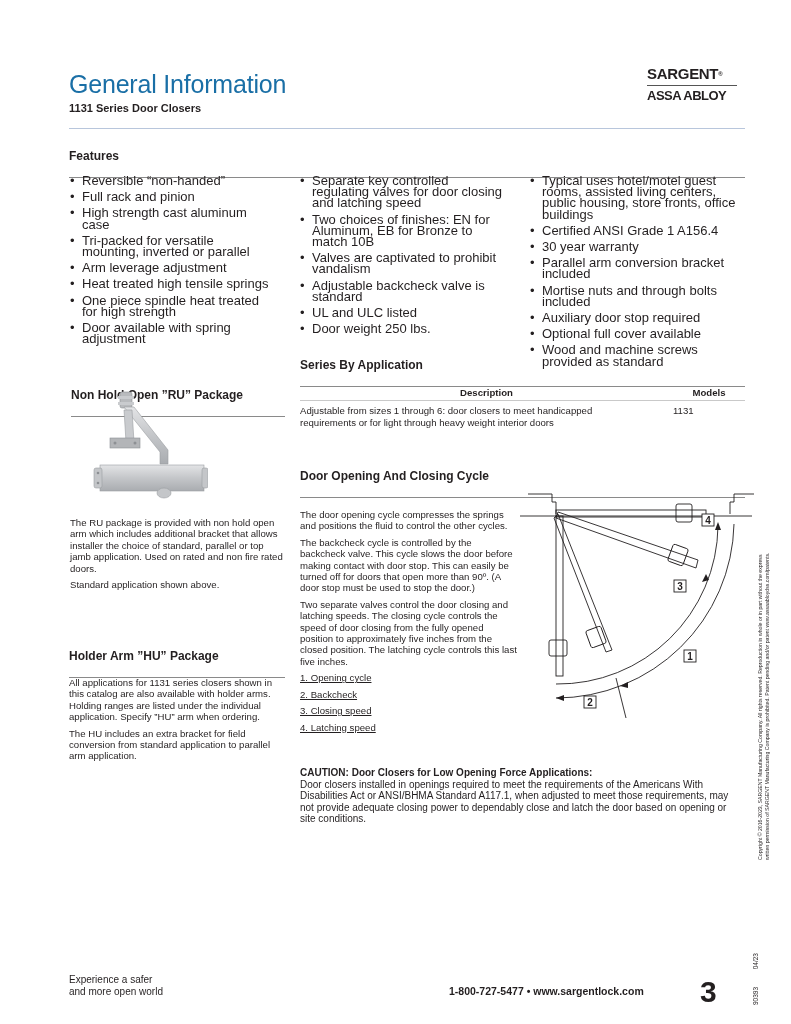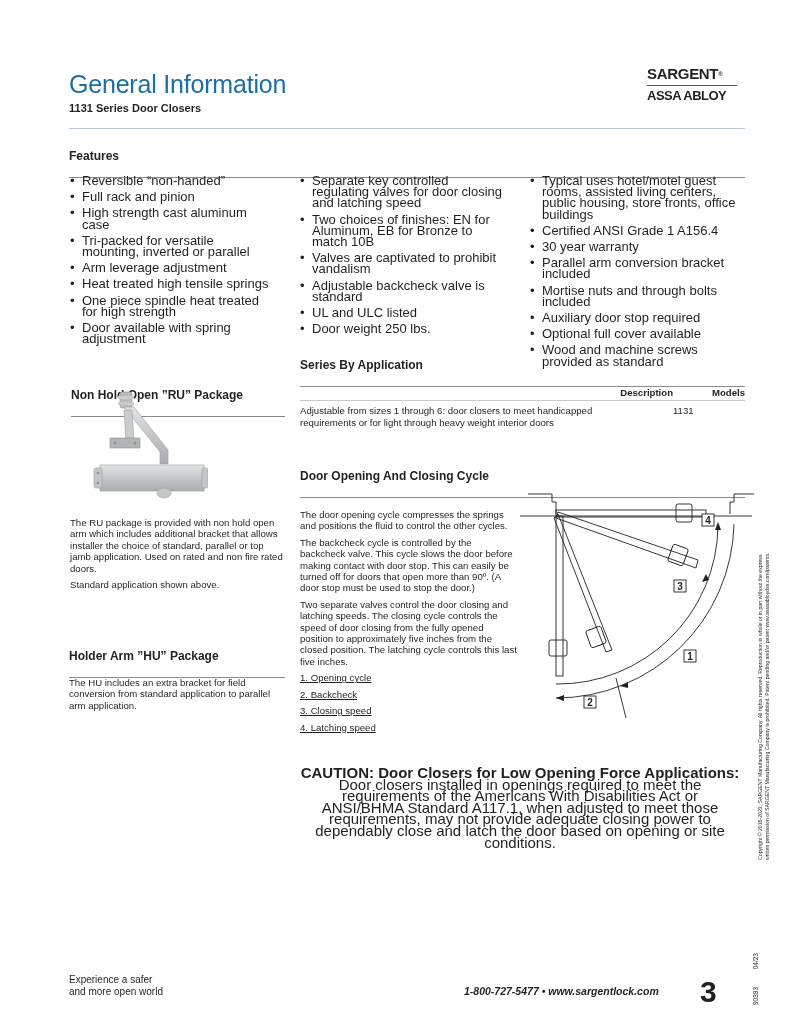--- a/index.html
+++ b/index.html
@@ -28,39 +28,39 @@
 
   .ru-head { left: 71px; top: 340px; width: 214px; margin-top: 48px; }
   .ru-img { left: 88px; top: 380px; width: 120px; height: 120px; }
   .ru-text { left: 70px; top: 517px; width: 215px; }
 
   .hu-head { left: 69px; top: 649px; width: 216px; }
   .hu-text { left: 69px; top: 677px; width: 218px; }
 
   .sba-head { left: 300px; top: 358px; width: 445px; }
   .sba-table { left: 300px; top: 387px; width: 445px; font-size: 9.6px; line-height: 11.4px; border-collapse: collapse; }
-  .sba-table th { text-align: right; font-weight: bold; padding: 0 0 2px 0; border-bottom: 1px solid #c9c9c9; }
+  .sba-table th { text-align: center; font-weight: bold; padding: 0 0 2px 0; border-bottom: 1px solid #c9c9c9; }
   .sba-table td { vertical-align: top; padding: 4px 0 0 0; }
 
   .doc-head { left: 300px; top: 469px; width: 445px; }
   .doc-text { left: 300px; top: 497px; width: 218px; margin-top: 12px; }
   .doc-list { list-style: none; margin: 0; padding: 0; font-size: 9.6px; line-height: 11.4px; text-decoration: underline; }
   .doc-list li { margin-bottom: 5px; }
   .diagram { left: 518px; top: 488px; width: 236px; height: 236px; }
 
-  .caution { left: 300px; top: 767px; width: 440px; font-size: 15px; line-height: 11.6px; text-align: center; }
+  .caution { left: 300px; top: 767px; width: 440px; font-size: 10px; line-height: 11.6px; }
   .caution-title { font-weight: bold; }
 
   .copyright { left: 757px; top: 860px; width: 420px; transform-origin: 0 0; transform: rotate(-90deg);
                font-size: 5.2px; line-height: 7px; color: #231f20; }
   .docnum { left: 752px; top: 1005px; transform-origin: 0 0; transform: rotate(-90deg);
             font-size: 6.5px; color: #231f20; white-space: nowrap; }
 
   .tagline { left: 69px; top: 974px; font-size: 10px; line-height: 12px; color: #231f20; }
-  .contact { left: 464px; top: 985px; font-size: 10.5px; font-weight: bold; color: #231f20; font-style: italic; }
+  .contact { left: 449px; top: 985px; font-size: 10.5px; font-weight: bold; color: #231f20; }
   .pagenum { left: 700px; top: 975px; font-size: 30px; font-weight: bold; color: #231f20; }
 </style>
 </head>
 <body>
 
 <div class="abs title">General Information</div>
 <div class="abs subtitle">1131 Series Door Closers</div>
 <div class="abs title-rule"></div>
 <div class="abs logo">
   <div class="logo-s"><span>SARGENT</span><span class="logo-reg">®</span></div>
@@ -130,20 +130,21 @@
     <ellipse cx="76" cy="113" rx="7" ry="5" fill="#c4c6c9" stroke="#9a9da1" stroke-width="0.6"></ellipse>
   </svg>
 </div>
 <div class="abs ru-text">
   <p class="para">The RU package is provided with non hold open arm which includes additional bracket that allows installer the choice of standard, parallel or top jamb application. Used on rated and non fire rated doors.</p>
   <p class="para">Standard application shown above.</p>
 </div>
 
 <div class="abs sec-head hu-head">Holder Arm ”HU” Package</div>
 <div class="abs hu-text">
+  <p class="para">All applications for 1131 series closers shown in this catalog are also available with holder arms. Holding ranges are listed under the individual application. Specify ”HU” arm when ordering.</p>
   <p class="para">The HU includes an extra bracket for field conversion from standard application to parallel arm application.</p>
 </div>
 
 <div class="abs sec-head sba-head">Series By Application</div>
 <table class="abs sba-table">
   <thead>
     <tr>
       <th>Description</th>
       <th style="width:72px">Models</th>
     </tr>

